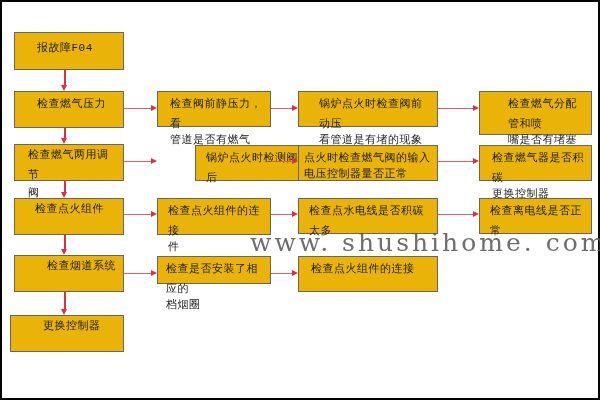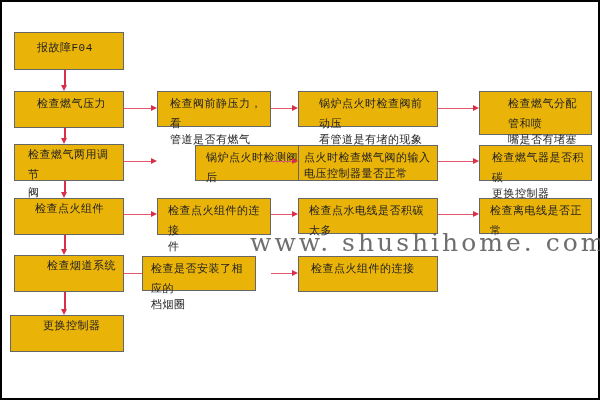--- a/index.html
+++ b/index.html
@@ -131,21 +131,21 @@
 <div class="hline" style="left:438px; top:214px; width:36px;"></div>
 <div class="arrow-r" style="left:473px; top:211px;"></div>
 <div class="box" style="left:479px; top:198px; width:113px; height:36px; padding-left:10px;">
   <div>检查离电线是否正常</div>
 </div>
 
 <div class="watermark">www. shushihome. com</div>
 
 <div class="hline" style="left:124px; top:273px; width:28px;"></div>
 <div class="arrow-r" style="left:151px; top:270px;"></div>
-<div class="box" style="left:142px; top:256px; width:114px; height:35px; ">
+<div class="box" style="left:157px; top:256px; width:114px; height:28px; ">
   <div>检查是否安装了相应的</div>
   <div style="margin-top:-4px;">档烟圈</div>
 </div>
 <div class="hline" style="left:271px; top:273px; width:22px;"></div>
 <div class="arrow-r" style="left:292px; top:270px;"></div>
 <div class="box" style="left:298px; top:256px; width:140px; height:36px; padding-left:12px;">
   <div>检查点火组件的连接</div>
 </div>
 
 </body></html>

